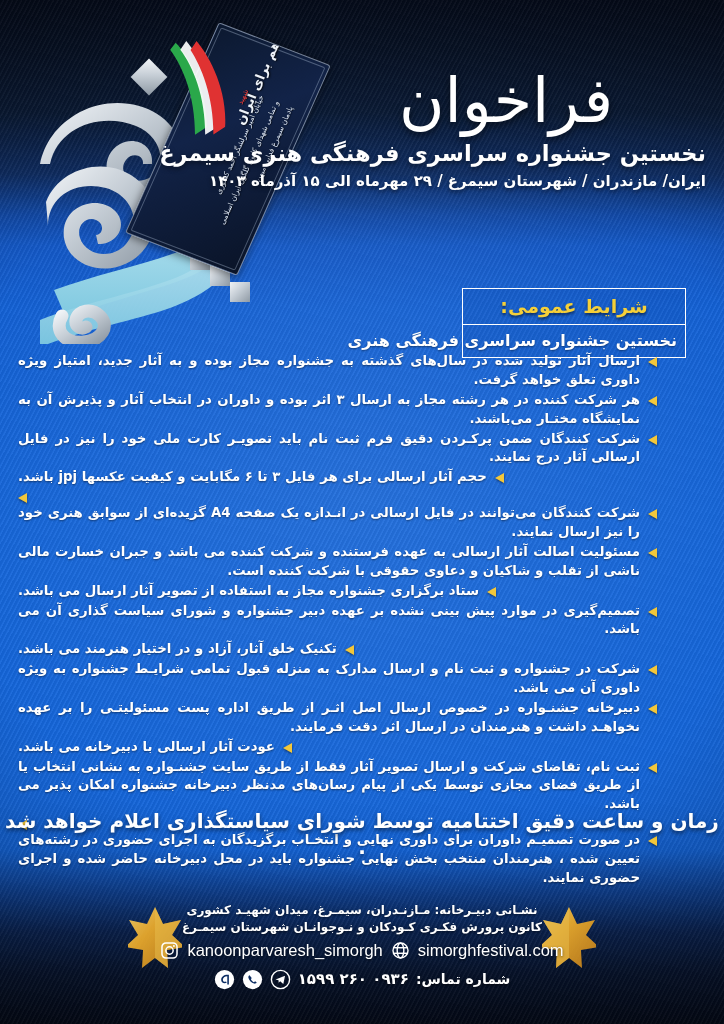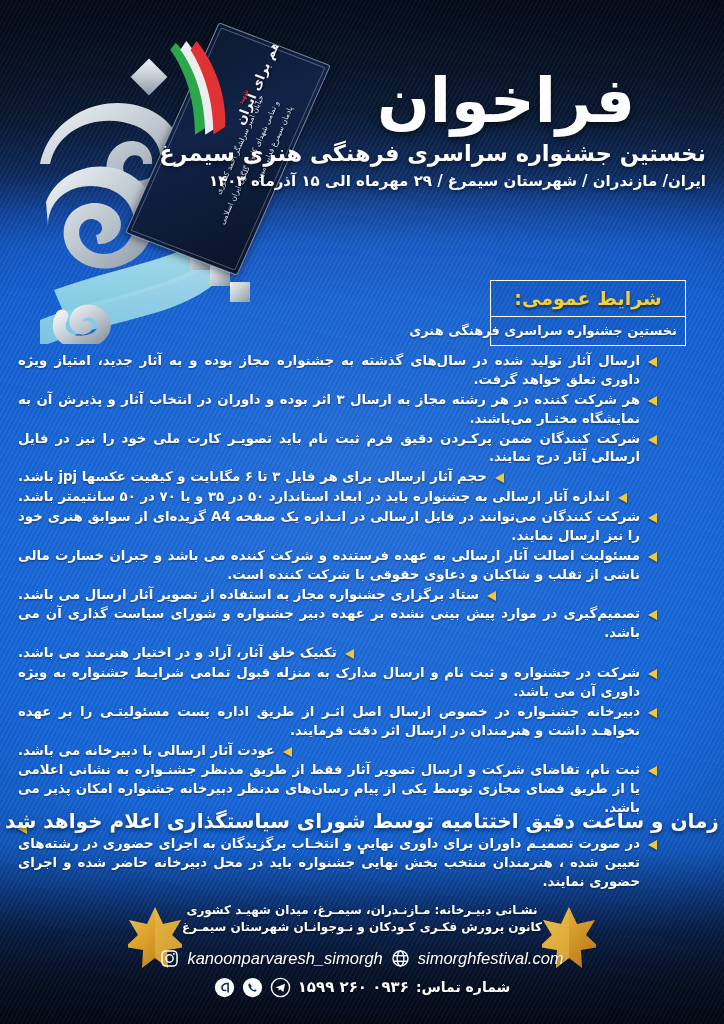--- a/index.html
+++ b/index.html
@@ -111,21 +111,21 @@
     transform:rotate(12deg);
     z-index:6;
   }
 
   
   #headline-block{
     right:18px; top:70px; width:400px; text-align:left;
     direction:rtl;
   }
   #call-title{
-    font-size:62px; font-weight:bold; color:#ffffff;
+    font-size:62px; font-weight:normal; color:#ffffff;
     letter-spacing:1px; line-height:1;
     text-shadow:0 3px 7px rgba(0,0,0,.55);
     text-align:center;
   }
   #fest-name{
     margin-top:7px;
     font-size:22.5px; font-weight:bold; color:#ffffff;
     line-height:1.25;
     text-shadow:0 2px 5px rgba(0,0,0,.5);
     text-align:center;
@@ -134,37 +134,37 @@
   #fest-where{
     margin-top:5px;
     font-size:15px; font-weight:bold; color:#ffffff;
     text-shadow:0 2px 4px rgba(0,0,0,.5);
     text-align:center;
     white-space:nowrap;
   }
 
   
   #cond-box{
-    right:38px; top:280px; width:196px;
+    right:38px; top:288px; width:224px;
     border:1.6px solid #ffffff;
     background:rgba(12,60,150,.12);
   }
   #cond-title{
     padding:6px 8px 7px;
     text-align:center;
     font-size:19px; font-weight:bold;
     color:#f5cf38;
     text-shadow:0 2px 3px rgba(0,0,0,.55);
     border-bottom:1.6px solid #ffffff;
     white-space:nowrap;
   }
   #cond-sub{
     padding:6px 8px 7px;
     text-align:right;
-    font-size:13px; font-weight:bold; color:#ffffff;
+    font-size:16px; font-weight:bold; color:#ffffff;
     white-space:nowrap;
     text-shadow:0 1px 2px rgba(0,0,0,.4);
   }
 
   
   #rules{
     right:14px; left:14px; top:352px;
     direction:rtl;
   }
   .rule{
@@ -217,24 +217,23 @@
   #orn-left{ left:128px; }
   #orn-right{ right:128px; }
   #addr1,#addr2{
     position:relative; z-index:6;
     font-size:12px; font-weight:bold; color:#ffffff;
     letter-spacing:.3px; line-height:1.45;
     text-shadow:0 1px 3px rgba(0,0,0,.6);
   }
   #contact-row{
     position:relative; z-index:6;
-    margin-top:12px;
+    margin-top:4px;
     display:flex; align-items:center; justify-content:center; gap:8px;
     direction:ltr;
-    font-style:italic;
   }
   #contact-row .handle,#contact-row .site{
     font-size:16.5px; color:#ffffff; font-weight:normal;
     font-family:"Liberation Sans",sans-serif;
     text-shadow:0 1px 3px rgba(0,0,0,.6);
   }
   .rnd-icon{ display:inline-flex; width:19px;height:19px; }
   #phone-row{
     position:relative; z-index:6;
     margin-top:9px;
@@ -339,21 +338,20 @@
     <div class="rule">
         <span class="tri"></span>
         <span class="txt">شرکت کنندگان ضمن پرکـردن دقیق فرم ثبت نام باید تصویـر کارت ملی خود را نیز در فایل ارسالی آثار درج نمایند.</span>
       </div>
     <div class="rule">
         <span class="tri"></span>
         <span class="txt">حجم آثار ارسالی برای هر فایل ۳ تا ۶ مگابایت و کیفیت عکسها jpj باشد.</span>
       </div>
     <div class="rule">
         <span class="tri"></span>
-        <span class="txt">اندازه آثار ارسالی به جشنواره باید در ابعاد استاندارد ۵۰ در ۳۵ و یا ۷۰ در ۵۰ سانتیمتر باشد.</span>
       </div>
     <div class="rule">
         <span class="tri"></span>
         <span class="txt">شرکت کنندگان می‌توانند در فایل ارسالی در انـدازه یک صفحه A4 گزیده‌ای از سوابق هنری خود را نیز ارسال نمایند.</span>
       </div>
     <div class="rule">
         <span class="tri"></span>
         <span class="txt">مسئولیت اصالت آثار ارسالی به عهده فرستنده و شرکت کننده می باشد و جبران خسارت مالی ناشی از تقلب و شاکیان و دعاوی حقوقی با شرکت کننده است.</span>
       </div>
     <div class="rule">
@@ -375,21 +373,21 @@
     <div class="rule">
         <span class="tri"></span>
         <span class="txt">دبیرخانه جشنـواره در خصوص ارسال اصل اثـر از طریق اداره پست مسئولیتـی را بر عهده نخواهـد داشت و هنرمندان در ارسال اثر دقت فرمایند.</span>
       </div>
     <div class="rule">
         <span class="tri"></span>
         <span class="txt">عودت آثار ارسالی با دبیرخانه می باشد.</span>
       </div>
     <div class="rule">
         <span class="tri"></span>
-        <span class="txt">ثبت نام، تقاضای شرکت و ارسال تصویر آثار فقط از طریق مدنظر جشنـواره به نشانی اعلامی یا از طریق فضای مجازی توسط یکی از پیام رسان‌های مدنظر دبیرخانه جشنواره امکان پذیر می باشد.</span>
+        <span class="txt">ثبت نام، تقاضای شرکت و ارسال تصویر آثار فقط از طریق سایت جشنـواره به نشانی انتخاب یا از طریق فضای مجازی توسط یکی از پیام رسان‌های مدنظر دبیرخانه جشنواره امکان پذیر می باشد.</span>
       </div>
     <div class="rule">
         <span class="tri"></span>
       </div>
     <div class="rule">
         <span class="tri"></span>
         <span class="txt">در صورت تصمیـم داوران برای داوری نهایی و انتخـاب برگزیدگان به اجرای حضوری در رشته‌های تعیین شده ، هنرمندان منتخب بخش نهایی جشنواره باید در محل دبیرخانه حاضر شده و اجرای حضوری نمایند.</span>
       </div>
   </div>
 

